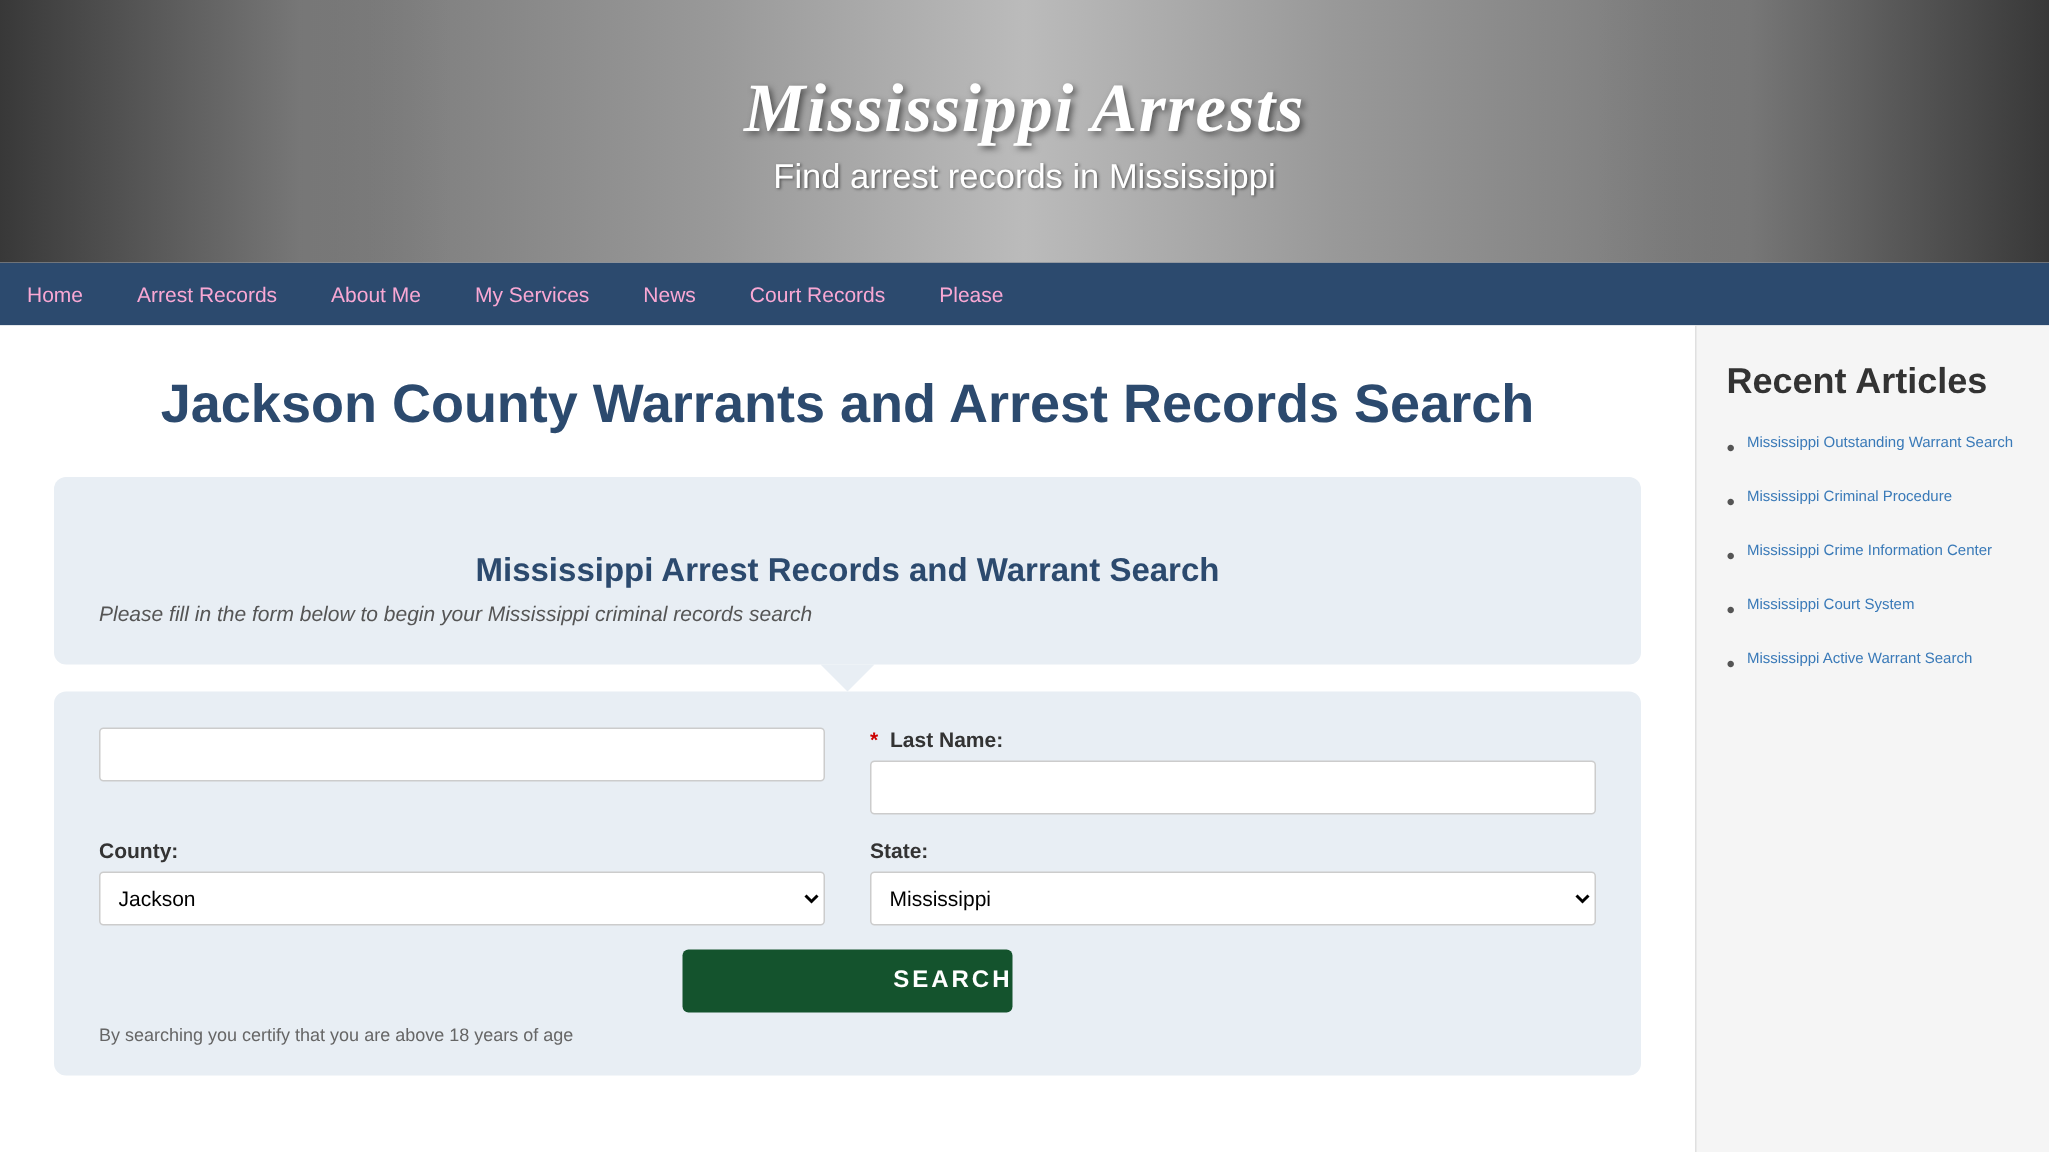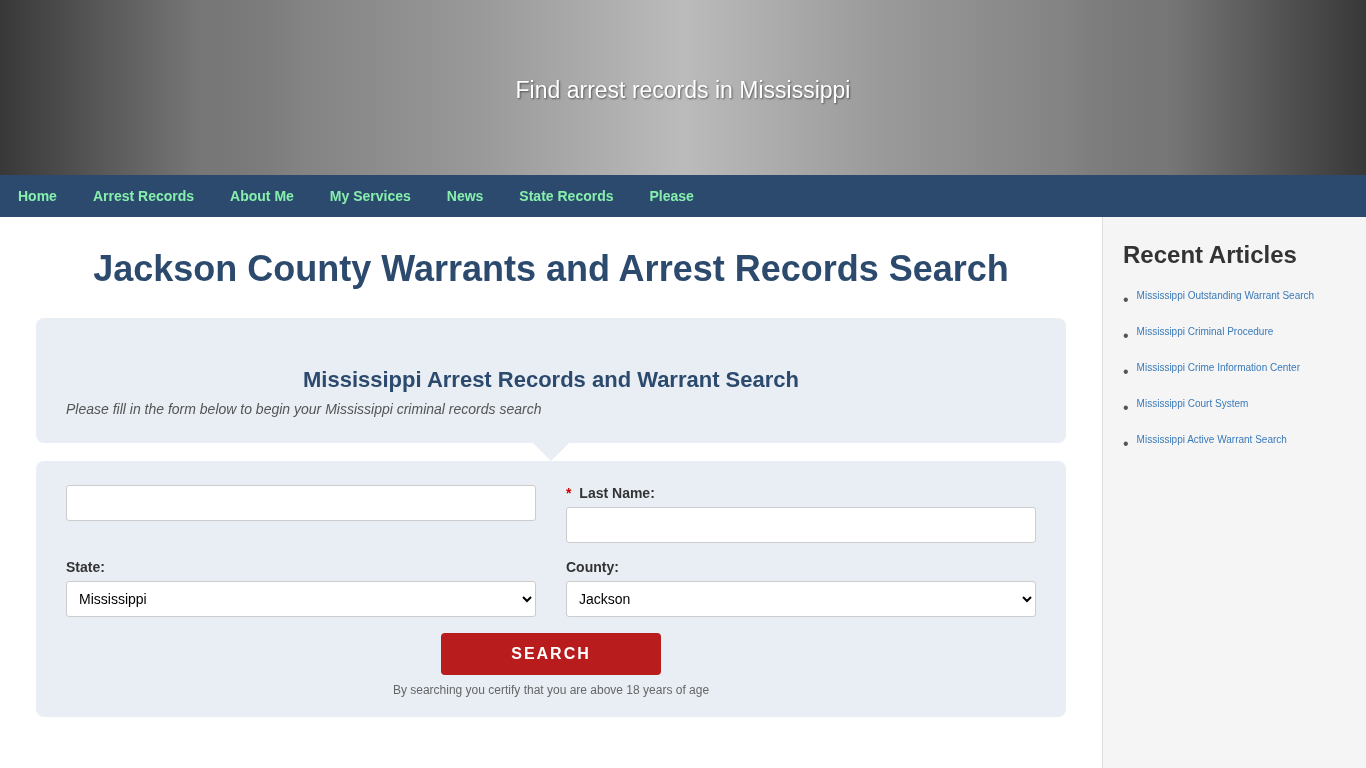--- a/index.html
+++ b/index.html
@@ -54,27 +54,27 @@
     }
 
     
     nav {
       background: #2c4a6e;
       display: flex;
       align-items: stretch;
       height: 42px;
     }
     nav a {
-      color: #86efac;
+      color: #f9a8d4;
       text-decoration: none;
       padding: 0 18px;
       display: flex;
       align-items: center;
       font-size: 14px;
-      font-weight: 700;
+      font-weight: 400;
       cursor: pointer;
       white-space: nowrap;
     }
 
     
     .page-body {
       display: flex;
       max-width: 1366px;
       background: #fff;
       min-height: 551px;
@@ -172,39 +172,40 @@
       padding: 0 8px;
       font-size: 14px;
       background: #fff;
       cursor: pointer;
     }
     .search-btn {
       display: block;
       width: 220px;
       height: 42px;
       margin: 16px auto 8px;
-      background: #b91c1c;
+      background: #14532d;
       color: #fff;
       font-size: 16px;
       font-weight: bold;
       letter-spacing: 2px;
       border: none;
       border-radius: 4px;
       cursor: pointer;
+      text-align: right;
     }
     .certify-text {
-      text-align: center;
+      text-align: left;
       font-size: 12px;
       color: #666;
       margin-top: 4px;
     }
 
     
     .sidebar {
-      width: 264px;
+      width: 236px;
       background: #f5f5f5;
       padding: 24px 20px;
       border-left: 1px solid #e0e0e0;
     }
     .sidebar-title {
       font-size: 24px;
       font-weight: bold;
       color: #333;
       margin-bottom: 20px;
     }
@@ -233,31 +234,32 @@
     }
   </style>
 </head>
 <body>
 
 <header class="header">
   <div class="header-bg"></div>
   <div class="header-left-hands"></div>
   <div class="header-right-hands"></div>
   <div class="header-center">
+    <div class="site-title">Mississippi Arrests</div>
     <div class="site-subtitle">Find arrest records in Mississippi</div>
   </div>
 </header>
 
 <nav>
   <a>Home</a>
   <a>Arrest Records</a>
   <a>About Me</a>
   <a>My Services</a>
   <a>News</a>
-  <a>State Records</a>
+  <a>Court Records</a>
   <a>Please</a>
 </nav>
 
 <div class="page-body">
 
   <main class="main-content">
     <h1 class="page-title">Jackson County Warrants and Arrest Records Search</h1>
 
     <div class="search-card">
       <div class="search-card-title">Mississippi Arrest Records and Warrant Search</div>
@@ -273,29 +275,29 @@
         <div class="form-group">
           <label class="form-label">
             <span class="required-star">*</span>
             <span>Last Name:</span>
           </label>
           <input type="text" class="form-input" style="">
         </div>
       </div>
       <div class="form-row">
         <div class="form-group">
+          <label class="form-label">County:</label>
+          <select class="form-select">
+            <option>Jackson</option>
+          </select>
+        </div>
+        <div class="form-group">
           <label class="form-label">State:</label>
           <select class="form-select">
             <option>Mississippi</option>
-          </select>
-        </div>
-        <div class="form-group">
-          <label class="form-label">County:</label>
-          <select class="form-select">
-            <option>Jackson</option>
           </select>
         </div>
       </div>
       <button class="search-btn">SEARCH</button>
       <div class="certify-text">By searching you certify that you are above 18 years of age</div>
     </div>
   </main>
 
   <aside class="sidebar">
     <h2 class="sidebar-title">Recent Articles</h2>

